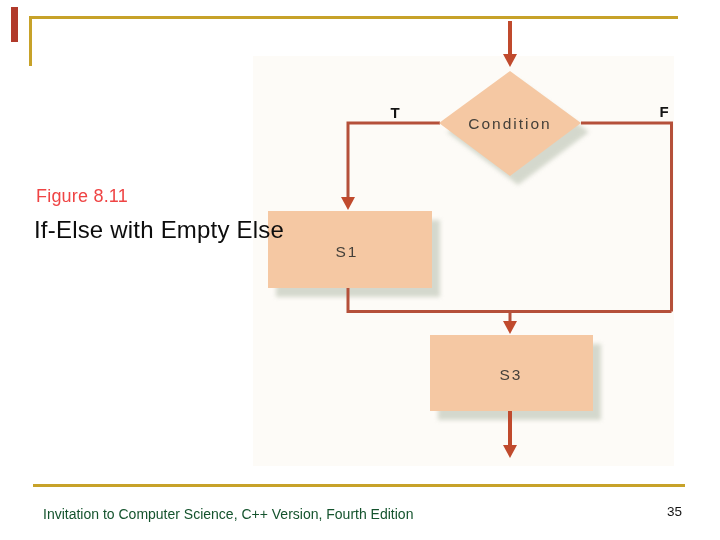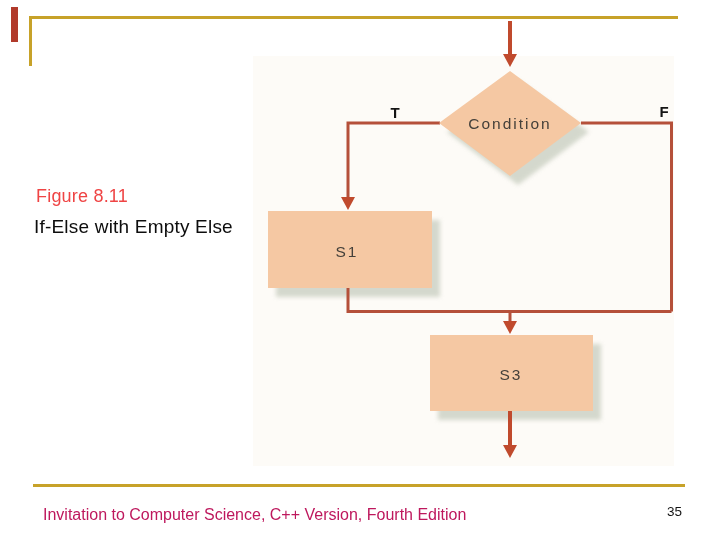--- a/index.html
+++ b/index.html
@@ -30,25 +30,25 @@
     position:absolute;left:253px;top:56px;width:421px;height:410px;
     background:#fdfbf7;
   }
   
   .fig-label{
     position:absolute;left:36px;top:186px;
     font-size:18px;color:#ef4444;letter-spacing:.2px;
   }
   .fig-title{
     position:absolute;left:34px;top:216px;
-    font-size:19px;color:#0d0d0d;letter-spacing:.2px;
+    font-size:24px;color:#0d0d0d;letter-spacing:.2px;
   }
   .footer-text{
     position:absolute;left:43px;top:506px;
-    font-size:16px;color:#be185d;
+    font-size:14px;color:#14532d;
   }
   .page-number{
     position:absolute;left:650px;top:504px;width:32px;
     text-align:right;font-size:13.5px;color:#141414;
   }
   
   .flow-svg{position:absolute;left:0;top:0;width:720px;height:540px;}
   .flowtext text{
     font-family:"Liberation Sans", sans-serif;
     font-size:15.5px;fill:#44403a;letter-spacing:2px;

